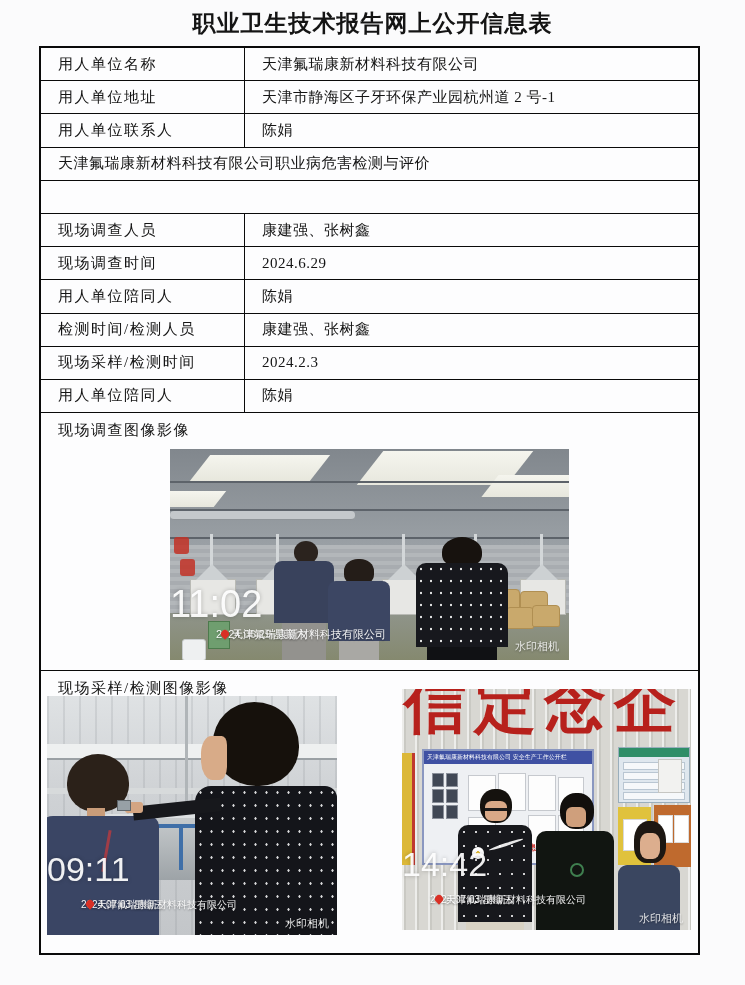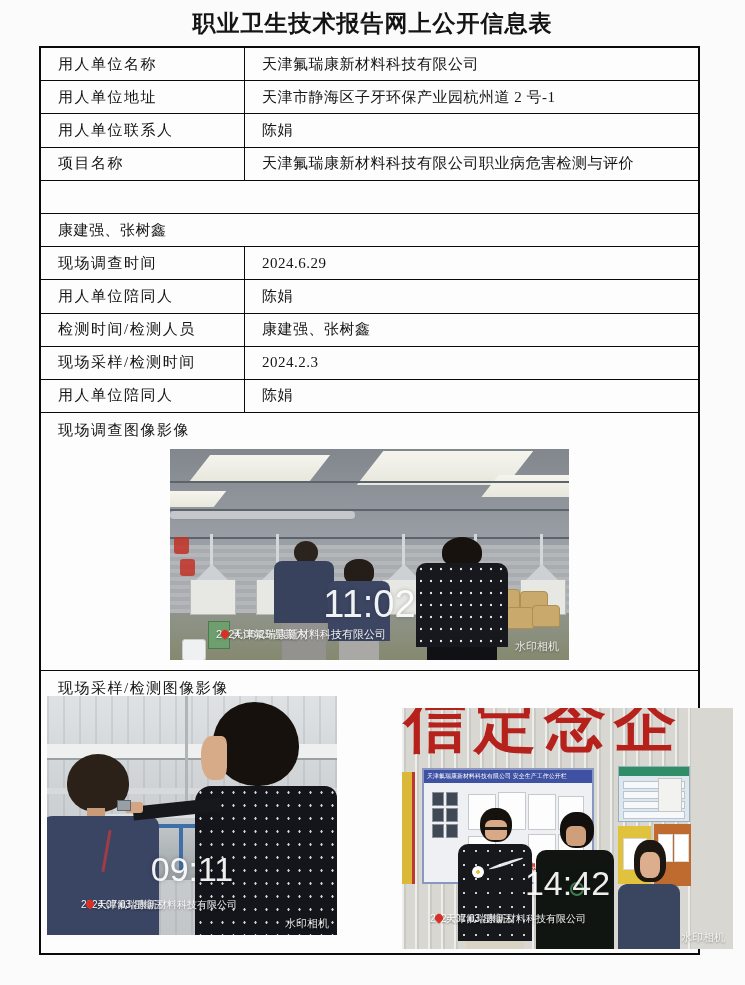--- a/index.html
+++ b/index.html
@@ -20,21 +20,21 @@
 
   .photo-section{position:relative;box-sizing:border-box;border-bottom:1px solid #0a0a0a;}
   .sec-survey{height:258px;}
   .sec-sampling{flex:1;border-bottom:none;}
   .section-label{position:absolute;left:17px;top:8px;font-size:15px;letter-spacing:1.5px;}
 
   .photo{position:absolute;overflow:hidden;background:#9aa0a5;}
   .photo *{position:absolute;}
 
   
-  .wm-time{left:0;right:0;text-align:center;color:rgba(255,255,255,.93);
+  .wm-time{left:0;right:0;text-align:left;color:rgba(255,255,255,.93);
     font-family:"Liberation Sans","DejaVu Sans",sans-serif;font-weight:300;
     text-shadow:0 0 4px rgba(0,0,0,.25);}
   .wm-line{color:rgba(255,255,255,.95);font-family:"Liberation Sans","DejaVu Sans",sans-serif;
     font-size:11px;text-shadow:0 1px 2px rgba(0,0,0,.4);white-space:nowrap;}
   .wm-cam{color:rgba(255,255,255,.85);font-family:"Liberation Sans","DejaVu Sans",sans-serif;
     font-size:11px;text-shadow:0 1px 2px rgba(0,0,0,.4);}
   .pin{display:inline-block;position:static;width:8px;height:8px;background:#d93025;
     border-radius:50% 50% 50% 0;transform:rotate(-45deg);margin:0 3px 0 5px;vertical-align:middle;}
 
   
@@ -96,21 +96,21 @@
   .p2b .hd{left:18px;top:0;width:86px;height:84px;background:#16110c;border-radius:48% 52% 46% 50%;}
   .p2b .fc{left:6px;top:34px;width:26px;height:44px;background:#d8ab88;border-radius:40% 20% 30% 45%;}
   .glasses{left:8px;top:52px;width:22px;height:3px;background:#1a1a1a;}
   .p2b .tr{left:0;top:84px;width:142px;height:149px;background:#14151a;border-radius:16px 12px 0 0;
     background-image:radial-gradient(rgba(255,255,255,.85) .8px,transparent 1.4px);background-size:11px 13px;}
   .ph2 .wm-time{top:154px;font-size:34px;z-index:5;}
   .ph2 .wm-line{left:34px;top:202px;font-size:10px;z-index:5;}
   .ph2 .wm-cam{right:8px;top:220px;z-index:5;}
 
   
-  .ph3{left:361px;top:37px;width:289px;height:241px;background:#d8d7d2;padding-left:42px;}
+  .ph3{left:361px;top:18px;width:289px;height:241px;background:#d8d7d2;}
   .ph3-lines{left:0;top:0;width:289px;height:241px;
     background:repeating-linear-gradient(90deg,rgba(255,255,255,.55) 0 2px,rgba(175,175,168,.35) 2px 4px,transparent 4px 13px);}
   .slogan{left:2px;top:-26px;width:300px;font-size:62px;font-weight:bold;color:#b7211c;
     letter-spacing:8px;white-space:nowrap;font-family:"Liberation Serif",serif;}
   .ystrip{left:0;top:64px;width:10px;height:112px;background:#dcb838;}
   .rstrip{left:10px;top:64px;width:3px;height:112px;background:#c0392f;}
   .board{left:20px;top:60px;width:168px;height:112px;background:#eef0f3;border:2px solid #8a97c0;}
   .board-head{left:0;top:0;width:168px;height:13px;background:#3f51a3;color:#fff;font-size:6px;
     line-height:13px;padding-left:3px;white-space:nowrap;overflow:hidden;box-sizing:border-box;
     font-family:"Liberation Sans",sans-serif;}
@@ -164,26 +164,26 @@
     </div>
     <div class="data-row">
       <div class="cell-label">用人单位地址</div>
       <div class="cell-value">天津市静海区子牙环保产业园杭州道 2 号-1</div>
     </div>
     <div class="data-row">
       <div class="cell-label">用人单位联系人</div>
       <div class="cell-value">陈娟</div>
     </div>
     <div class="data-row">
-      <div class="cell-label">项目名称</div>
       <div class="cell-value">天津氟瑞康新材料科技有限公司职业病危害检测与评价</div>
     </div>
     <div class="data-row">
     </div>
     <div class="data-row">
+      <div class="cell-label">现场调查人员</div>
       <div class="cell-value">康建强、张树鑫</div>
     </div>
     <div class="data-row">
       <div class="cell-label">现场调查时间</div>
       <div class="cell-value">2024.6.29</div>
     </div>
     <div class="data-row">
       <div class="cell-label">用人单位陪同人</div>
       <div class="cell-value">陈娟</div>
     </div>

